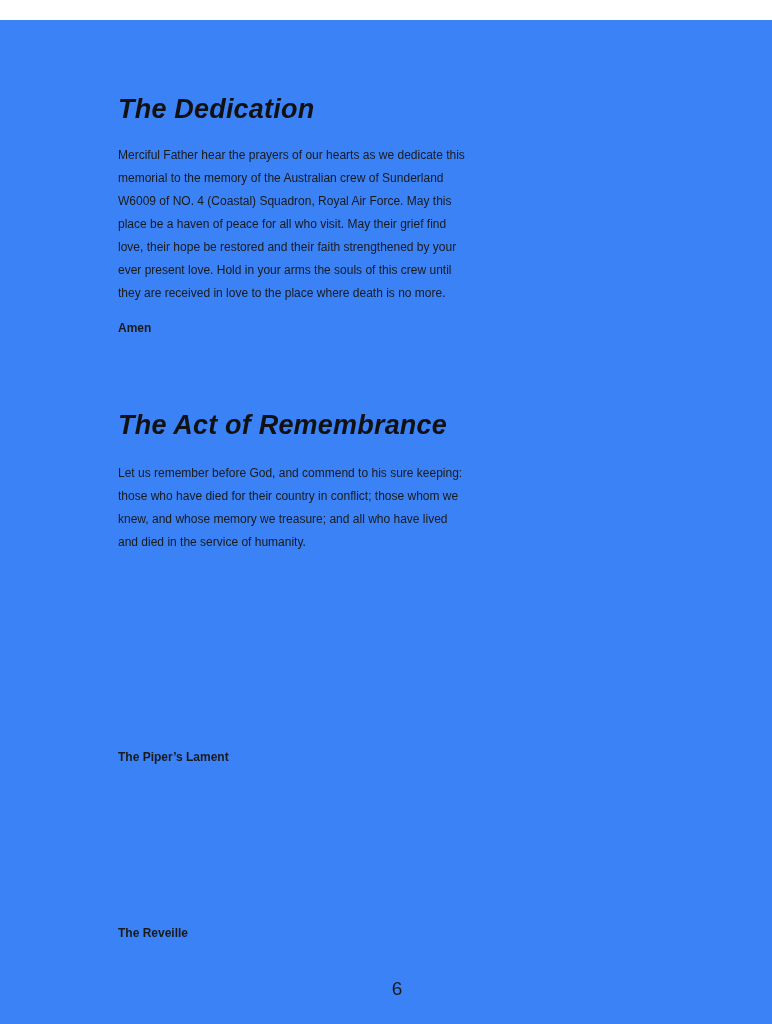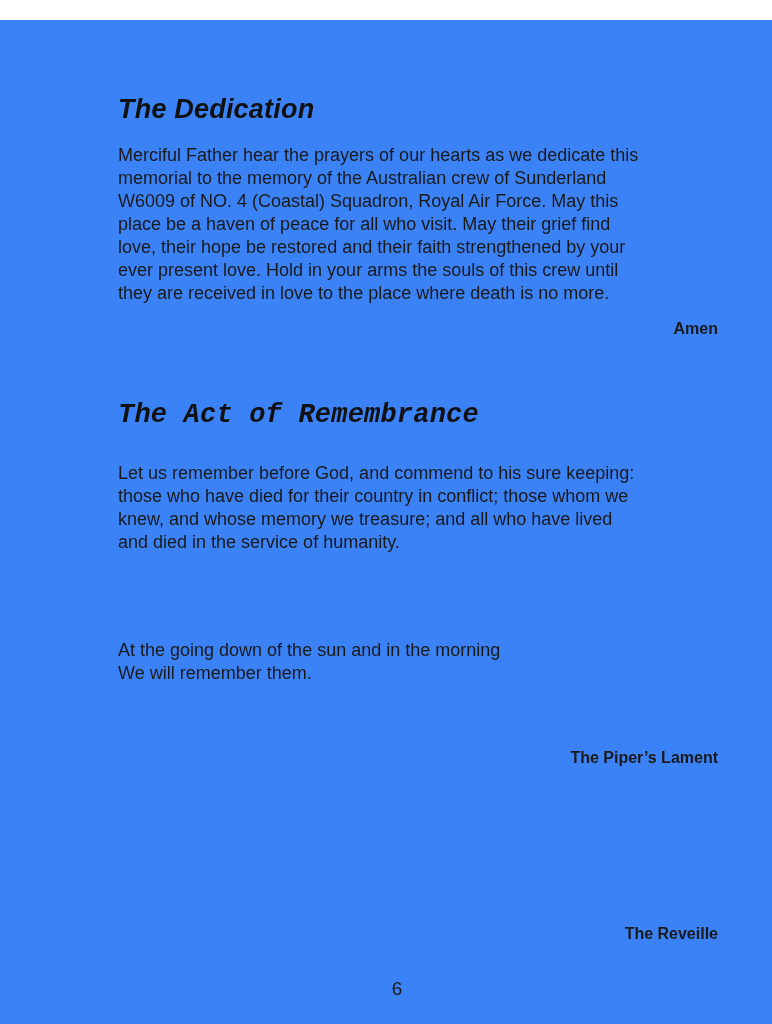--- a/index.html
+++ b/index.html
@@ -23,27 +23,27 @@
     width: 600px;
   }
   .heading {
     font-size: 27px;
     font-weight: bold;
     font-style: italic;
     color: #111111;
     letter-spacing: 0.2px;
   }
   .body-text {
-    font-size: 18px;
+    font-size: 12px;
     line-height: 23px;
     white-space: pre-line;
   }
   .bold { font-weight: bold; }
   .italic { font-style: italic; }
-  .line-18 { font-size: 16px; line-height: 23px; text-align: right; }
+  .line-18 { font-size: 12px; line-height: 23px; }
   .sp-right { margin-right: 0.32em; }
   .page-number {
     position: absolute;
     left: 0;
     right: 0;
     top: 957px;
     text-align: center;
     text-indent: 22px;
     font-size: 19px;
     line-height: 23px;
@@ -61,30 +61,28 @@
 W6009 of NO. 4 (Coastal) Squadron, Royal Air Force. May this
 place be a haven of peace for all who visit. May their grief find
 love, their hope be restored and their faith strengthened by your
 ever present love. Hold in your arms the souls of this crew until
 they are received in love to the place where death is no more.</div>
 
   <div class="block" style="top: 297px;">
     <div class="line-18 bold">Amen</div>
   </div>
 
-  <div class="block heading" style="top: 380px; font-family: Liberation Mono, monospace;">The Act of Remembrance</div>
+  <div class="block heading" style="top: 390px;">The Act of Remembrance</div>
 
   <div class="block body-text" style="top: 442px;">Let us remember before God, and commend to his sure keeping:
 those who have died for their country in conflict; those whom we
 knew, and whose memory we treasure; and all who have lived
 and died in the service of humanity.</div>
 
 
-  <div class="block body-text" style="top: 619px;">At the going down of the sun and in the morning
-We will remember them.</div>
 
 
   <div class="block line-18 bold" style="top: 726px;">The Piper’s Lament</div>
 
 
   <div class="block line-18 bold" style="top: 902px;">The Reveille</div>
 
   <div class="page-number">6</div>
 
 </div>

